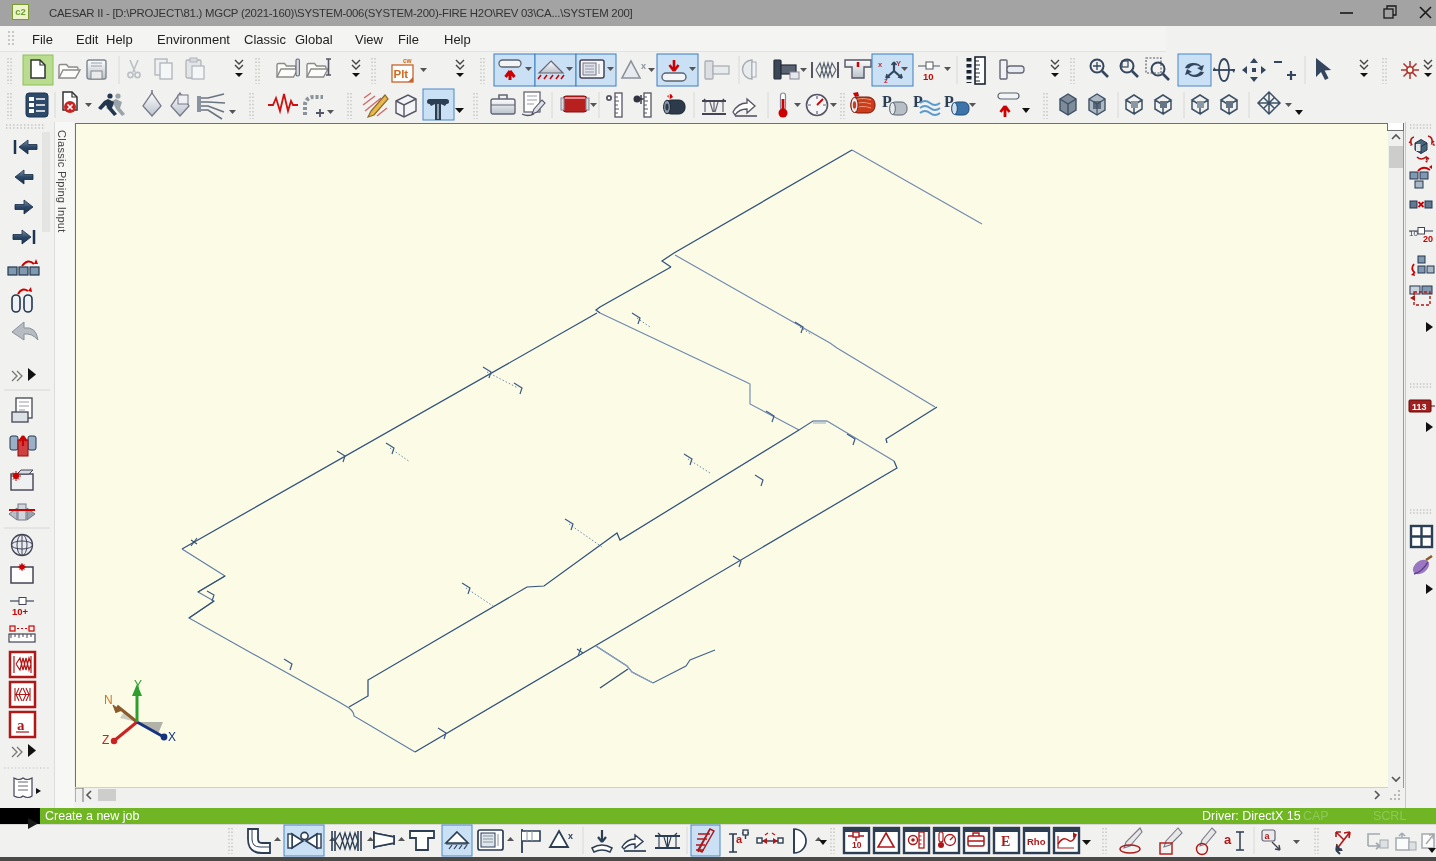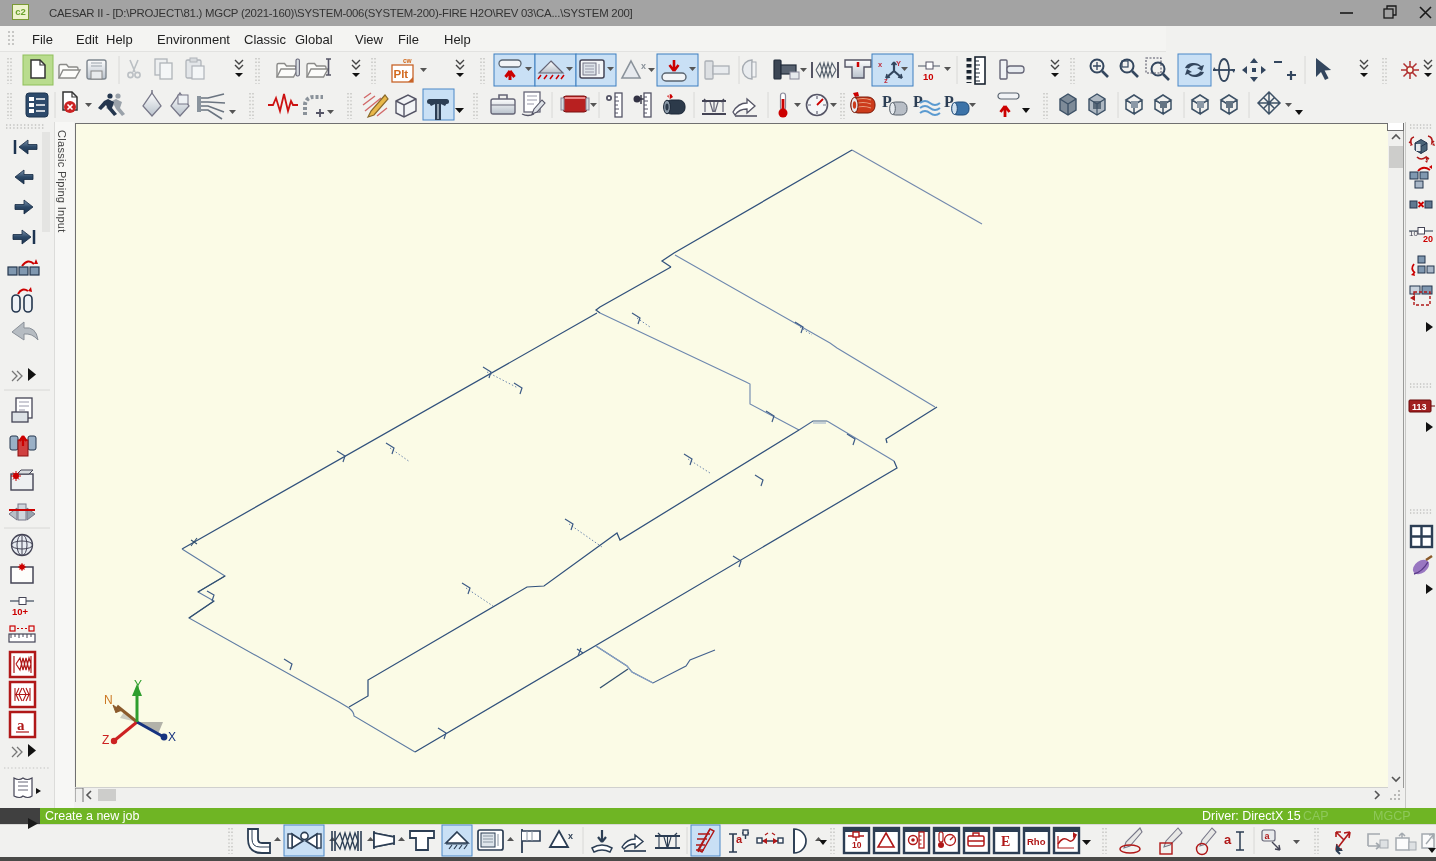--- a/index.html
+++ b/index.html
@@ -4,21 +4,21 @@
 <style>
   * { margin:0; padding:0; box-sizing:border-box; }
   html,body { width:1436px; height:861px; }
   body { font-family:"Liberation Sans", sans-serif; position:relative; background:#f1f1ef; overflow:hidden; }
   .abs { position:absolute; }
   #title { left:0; top:0; width:1436px; height:26px; background:#a3a3a3; }
   #title .txt { position:absolute; left:49px; top:7px; font-size:11.4px; letter-spacing:-0.25px; color:#333; white-space:nowrap; }
   #c2icon { position:absolute; left:12px; top:4px; width:17px; height:16px; border:1.3px solid #7a9a34; color:#6aa32c; font-size:9.5px; font-weight:bold; text-align:center; line-height:13px; background:#eef3cd; }
   #menu { left:0; top:26px; width:1166px; height:26px; background:#f4f4f2; border-bottom:1px solid #e2e2e0; }
   #menu span { position:absolute; top:6px; font-size:13px; color:#222; }
-  #status { left:0; top:808px; width:1436px; height:16px; background:#404040; }
+  #status { left:0; top:808px; width:1436px; height:16px; background:#000000; }
   #statusg { position:absolute; left:40px; top:0; width:1396px; height:16px; background:#6fb524; color:#fff; font-size:12.5px; }
   #canvas { left:75px; top:123px; width:1313px; height:665px; background:#fbfbe6; border-left:1px solid #707070; border-top:1px solid #707070; }
 </style>
 </head>
 <body>
   <div id="title" class="abs">
     <div id="c2icon">c2</div>
     <div class="txt">CAESAR II - [D:\PROJECT\81.) MGCP (2021-160)\SYSTEM-006(SYSTEM-200)-FIRE H2O\REV 03\CA...\SYSTEM 200]</div>
     <svg class="abs" style="left:1330px;top:0" width="106" height="26" viewBox="0 0 106 26">
       <path d="M10 13 h13" stroke="#1a1a1a" stroke-width="1.6" fill="none"></path>
@@ -792,21 +792,21 @@
       <path d="M14 2 l6 -4" stroke="#8a5a2a" stroke-width="2.4"></path>
     </g>
     <path d="M20 462 l7 5 -7 5 z" fill="#111"></path>
   </svg>
   <div id="status" class="abs">
     <div id="statusg">
       <span style="position:absolute;left:5px;top:1px">Create a new job</span>
       <span style="position:absolute;left:1162px;top:1px">Driver: DirectX 15</span>
       <span style="position:absolute;left:1263px;top:1px;color:#8ec85a">CAP</span>
       <span style="position:absolute;left:1295px;top:18px">NUM</span>
-      <span style="position:absolute;left:1333px;top:1px;color:#8ec85a">MGCP</span>
+      <span style="position:absolute;left:1333px;top:1px;color:#8ec85a">SCRL</span>
     </div>
   </div>
   <svg id="bb" class="abs" style="left:0;top:824px" width="1436" height="37" viewBox="0 0 1436 37">
     <defs>
       <g id="ddu">
         <path d="M0 4 l3.5 -4 3.5 4 z" fill="#555"></path>
       </g>
       <g id="rbox">
         <rect x="0" y="0" width="25" height="25" fill="#fff" stroke="#2c3e54" stroke-width="2.4"></rect>
         <rect x="0" y="-1" width="25" height="5" fill="#2c3e54"></rect>

